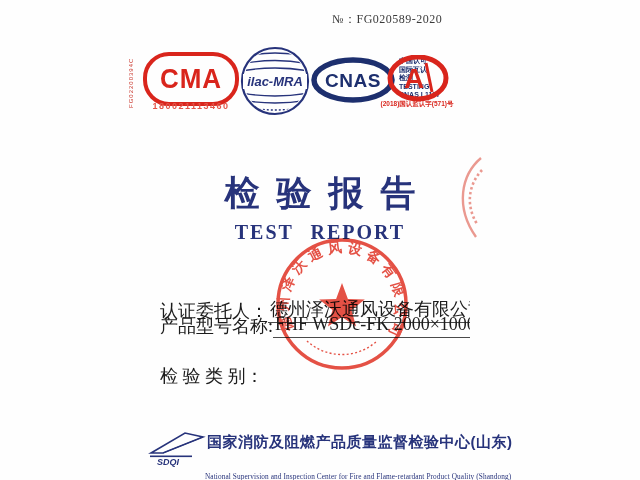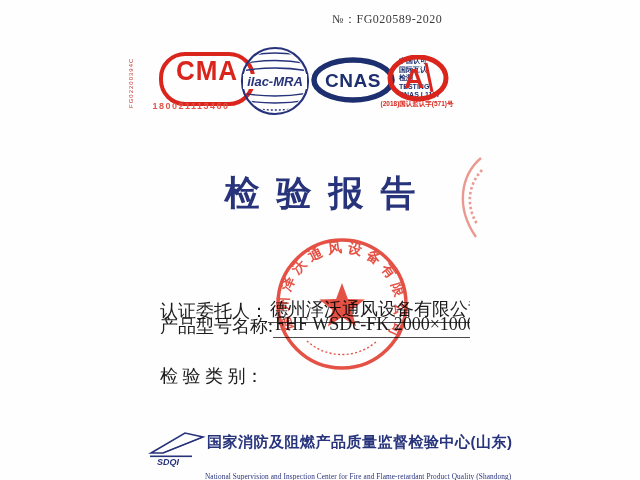--- a/index.html
+++ b/index.html
@@ -6,22 +6,22 @@
   .page{position:relative;width:640px;height:480px;background:#fefefe;overflow:hidden;
         font-family:"Liberation Serif", serif;color:#222;}
   .abs{position:absolute;}
 
   
   .report-no{left:332px;top:11px;font-size:12px;color:#3a3a3a;letter-spacing:.5px;}
 
   
   .cma-side{left:128px;top:46px;height:62px;font-size:6px;color:#c9362c;
             writing-mode:vertical-rl;transform:rotate(180deg);letter-spacing:1px;font-family:"Liberation Sans",sans-serif;}
-  .cma-box{left:159px;top:52px;width:88px;height:46px;border:4px solid #d9251c;border-radius:26px;
-           display:flex;justify-content:center;}
+  .cma-box{left:143px;top:52px;width:88px;height:46px;border:4px solid #d9251c;border-radius:26px;
+           display:flex;align-items:center;justify-content:center;}
   .cma-box span{font-family:"Liberation Sans",sans-serif;font-weight:bold;font-size:26px;color:#d9251c;
            letter-spacing:1px;transform:scaleY(1.05);}
   .cma-num{left:141px;top:101px;width:100px;font-size:9px;font-weight:bold;color:#e2564a;
            letter-spacing:1.5px;font-family:"Liberation Sans",sans-serif;text-align:center;}
 
   
   .cnas-lines{left:399px;top:57px;font-family:"Liberation Sans",sans-serif;
               font-size:7px;font-weight:bold;color:#1d2f6e;line-height:8.6px;}
 
   
@@ -104,20 +104,21 @@
     <line x1="40" y1="8" x2="46" y2="37" stroke="#d9251c" stroke-width="3"></line>
   </svg>
   <div class="abs cal-caption">(2018)国认监认字(571)号</div>
 
   <svg class="abs partial-stamp" width="36" height="86">
     <path d="M 32,3 C 12,20 6,52 27,82" fill="none" stroke="#e4786c" stroke-width="2.4"></path>
     <path d="M 33,15 C 20,29 16,49 28,69" fill="none" stroke="#e4786c" stroke-width="2.6" stroke-dasharray="2.5,2.5"></path>
   </svg>
 
   <div class="abs title-zh">检验报告</div>
+  <div class="abs title-en">TEST REPORT</div>
 
   <div class="abs field-row row-0">
     <span class="lbl">认证委托人：</span>
     <span class="val">德州泽沃通风设备有限公司</span>
   </div>
   <div class="abs field-row row-1">
     <span class="lbl">产品型号名称:</span>
     <span class="val">FHF WSDc-FK 2000×1000 防火阀</span>
   </div>
   <div class="abs field-row row-2">

